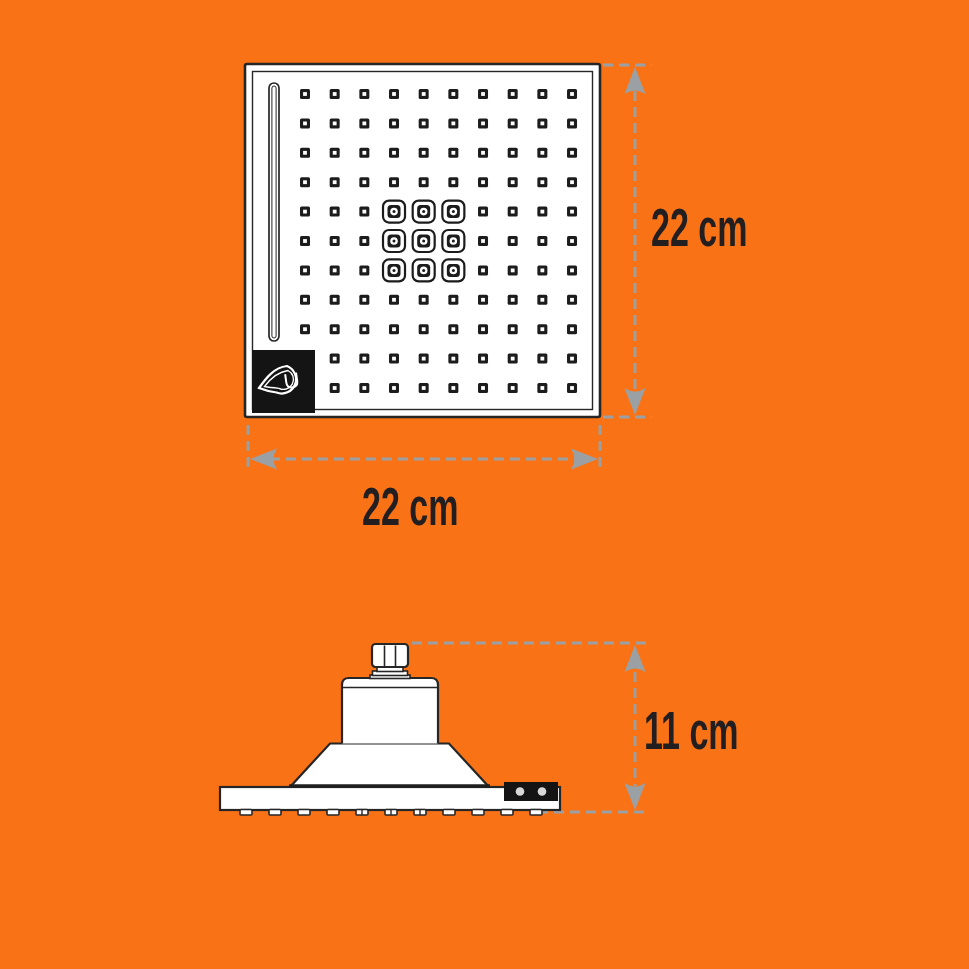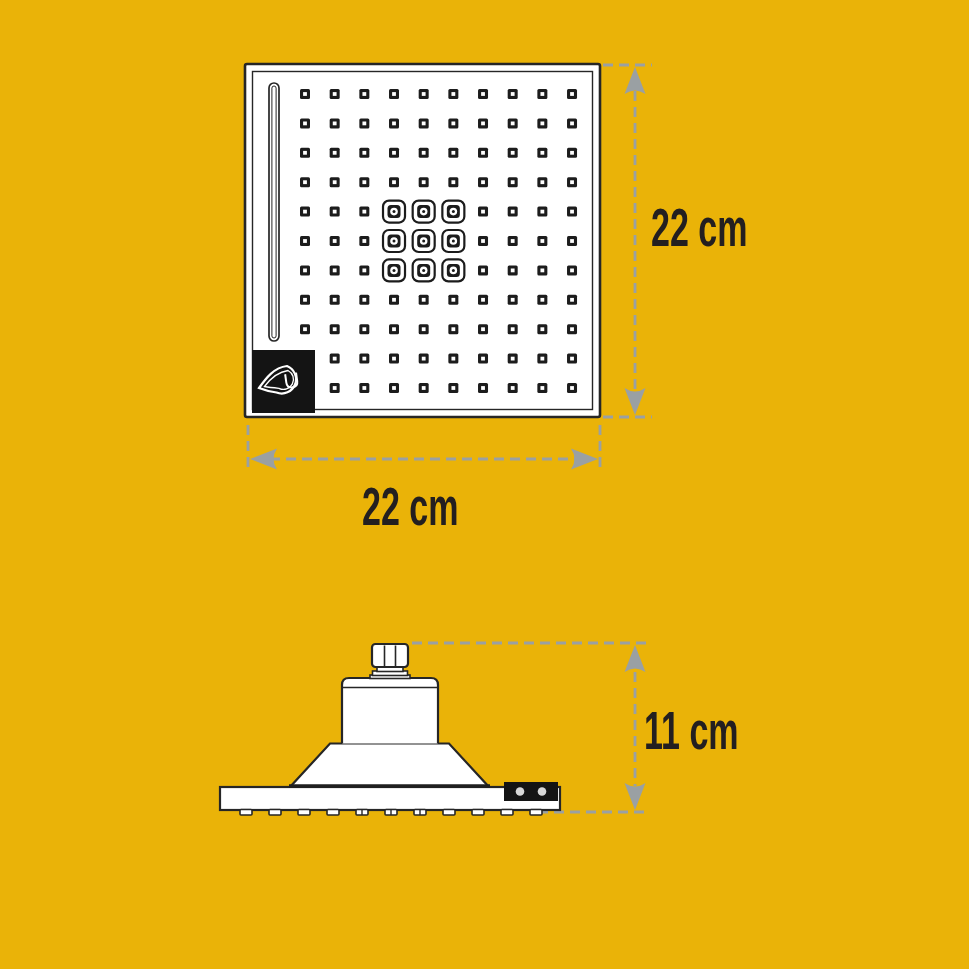--- a/index.html
+++ b/index.html
@@ -1,16 +1,16 @@
 <!DOCTYPE html>
 <html><head>
 <meta charset="utf-8">
 <style>
   html,body{margin:0;padding:0;background:#ffffff;}
-  .canvas{position:relative;width:969px;height:969px;background:#eab308;overflow:hidden;
+  .canvas{position:relative;width:969px;height:969px;background:#f97316;overflow:hidden;
           font-family:"Liberation Sans",sans-serif;}
   .abs{position:absolute;}
   .dim-label{position:absolute;font-weight:bold;font-size:54px;line-height:1;color:#231f20;
              transform:scaleX(.63);transform-origin:0 50%;white-space:nowrap;}
   svg{display:block;}
   .stroke{fill:#ffffff;stroke:#262626;}
   .dash{stroke:#9aa0a3;stroke-width:2.8;stroke-dasharray:10 6;fill:none;}
   .arrow{fill:#9aa0a3;stroke:none;}
 </style>
 </head>

